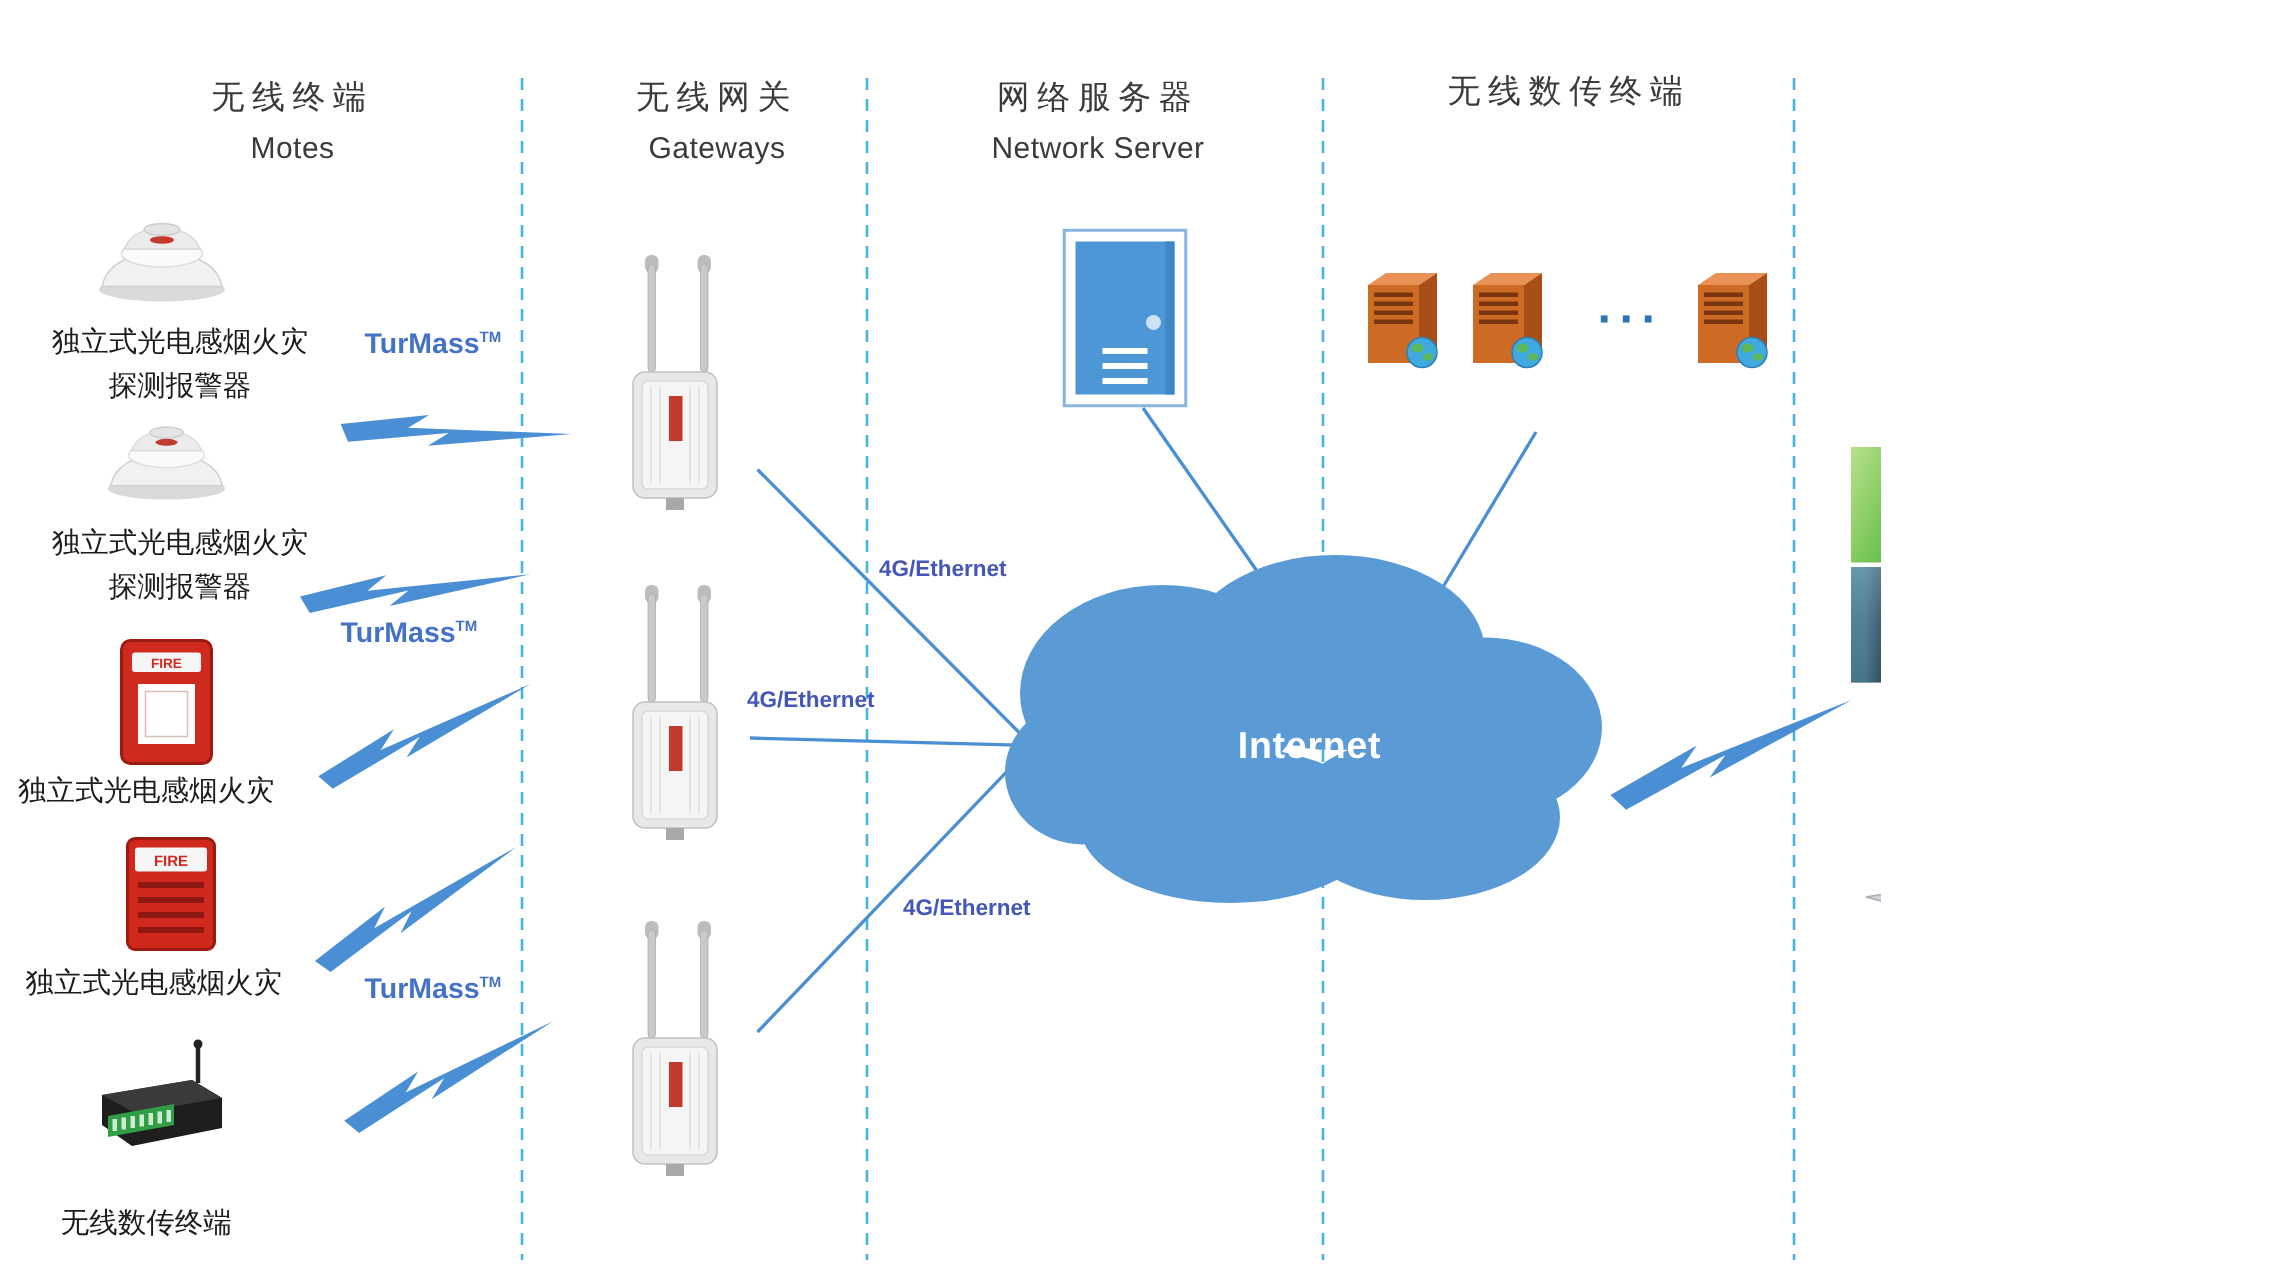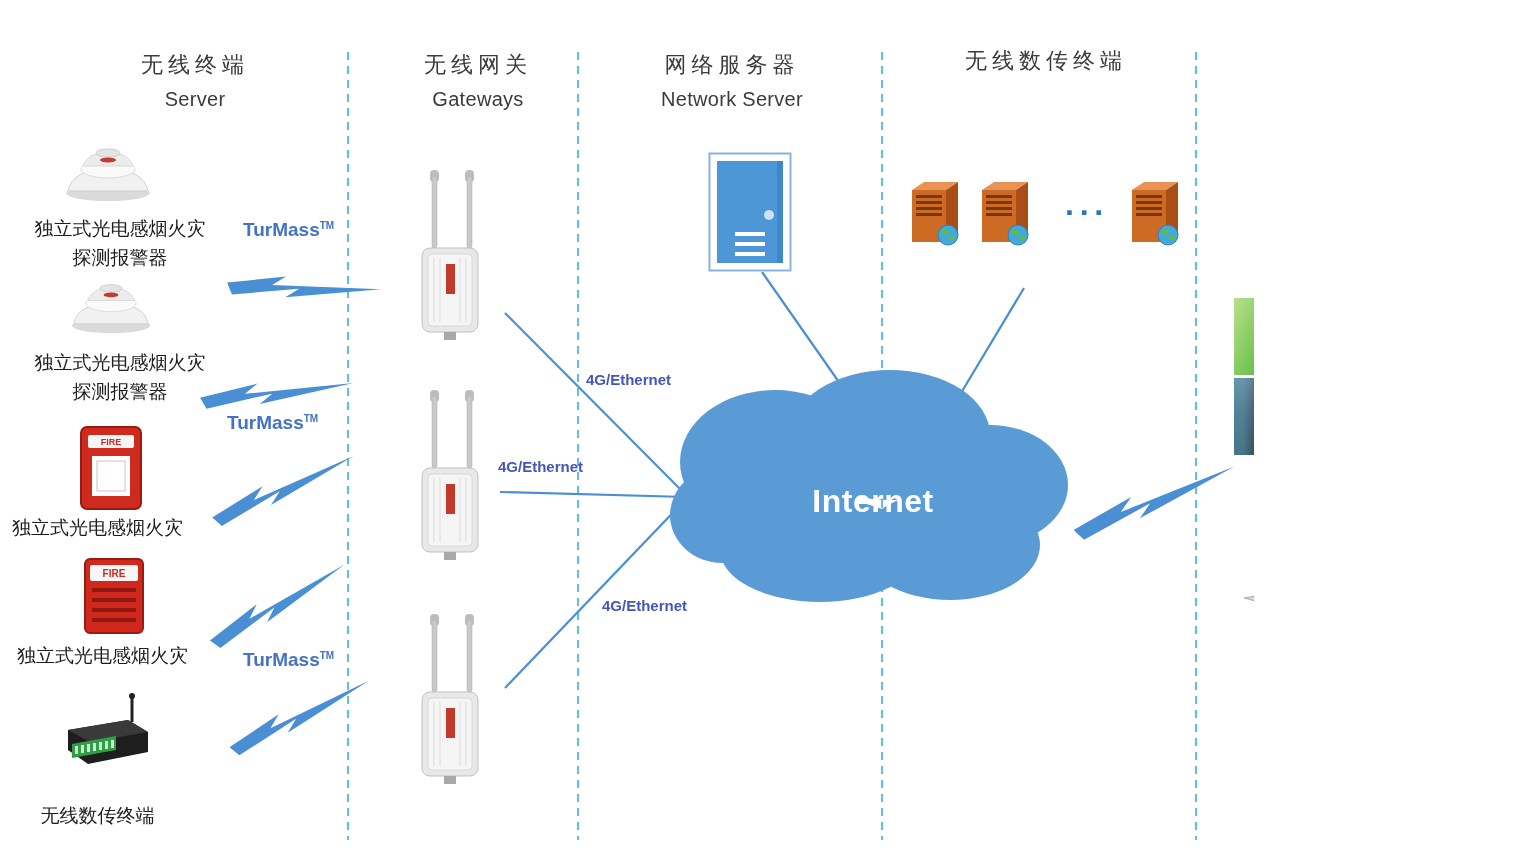--- a/index.html
+++ b/index.html
@@ -14,21 +14,21 @@
   .col-header .en { font-size:20px; margin-top:8px; letter-spacing:.3px; }
 
   .dev-label { position:absolute; text-align:center; font-size:19px; color:#1c1c1c;
                white-space:pre-line; line-height:1.5; }
 
   .turmass { position:absolute; color:#4472c4; font-weight:bold; font-size:19px; }
   .turmass sup { font-size:10px; vertical-align:super; }
 
   .link-label { position:absolute; color:#4456b8; font-weight:bold; font-size:15px; }
 
-  .cloud-label { position:absolute; color:#ffffff; font-weight:bold; font-size:32px;
+  .cloud-label { position:absolute; color:#ffffff; font-weight:bold; font-size:25px;
                  text-align:center; letter-spacing:.5px; }
 
   .ellipsis { position:absolute; color:#2e75b6; font-size:32px; font-weight:bold;
               letter-spacing:4px; line-height:1; text-align:center; }
 
   .photo-grid { position:absolute; left:1234px; top:298px; display:grid;
                 grid-template-columns:113px 113px; grid-template-rows:77px 77px; gap:3px; }
   .photo { width:113px; height:77px; }
   .photo-greenhouse { background:
       linear-gradient(75deg, rgba(255,255,255,0) 40%, rgba(255,255,255,.75) 42%, rgba(255,255,255,0) 46%),
@@ -87,21 +87,21 @@
       <ellipse cx="890" cy="435" rx="100" ry="65"></ellipse>
       <ellipse cx="990" cy="485" rx="78" ry="60"></ellipse>
       <ellipse cx="950" cy="545" rx="90" ry="55"></ellipse>
       <ellipse cx="820" cy="550" rx="100" ry="52"></ellipse>
       <ellipse cx="722" cy="515" rx="52" ry="48"></ellipse>
     </g>
   </svg>
 
   <div class="col-header abs" style="left:70px;top:50px;width:250px">
     <div class="zh">无线终端</div>
-    <div class="en">Server</div>
+    <div class="en">Motes</div>
   </div>
   <div class="col-header abs" style="left:353px;top:50px;width:250px">
     <div class="zh">无线网关</div>
     <div class="en">Gateways</div>
   </div>
   <div class="col-header abs" style="left:607px;top:50px;width:250px">
     <div class="zh">网络服务器</div>
     <div class="en">Network Server</div>
   </div>
   <div class="col-header abs" style="left:911px;top:46px;width:270px">

